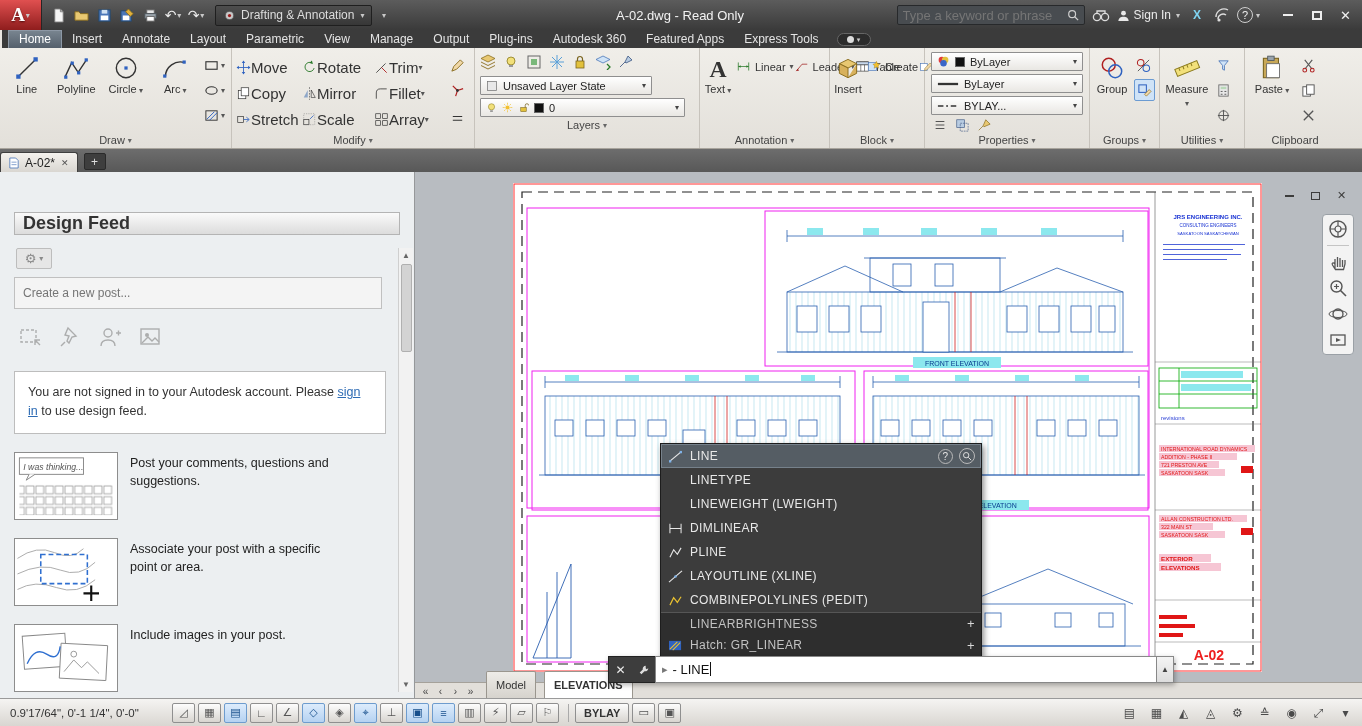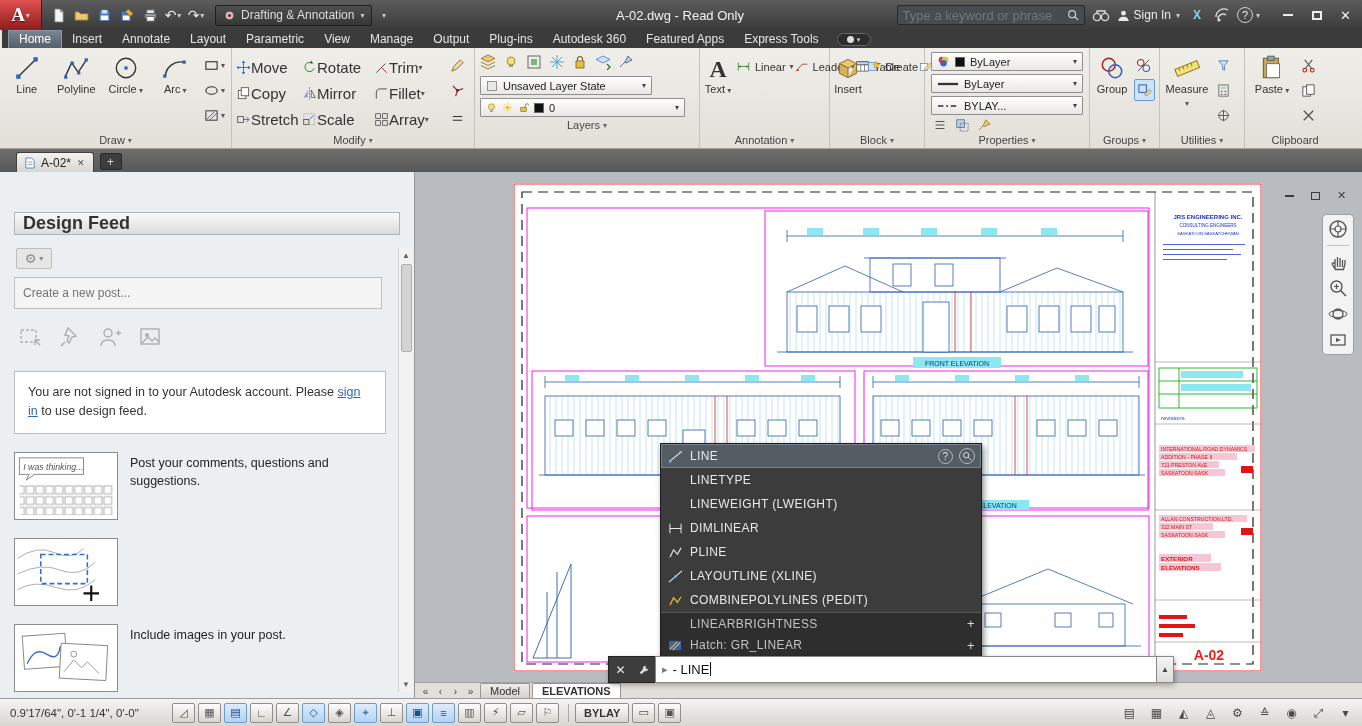--- a/index.html
+++ b/index.html
@@ -60,21 +60,21 @@
 .lcol{display:flex;flex-direction:column;gap:3px;padding:3px 5px 0;width:100%;}
 .lyr-tools{display:flex;gap:7px;align-items:center;height:22px;}
 .lyr-tools svg{width:16px;height:16px;cursor:pointer;}
 .selectbox{height:19px;border:1px solid #8f8f8f;background:linear-gradient(#ffffff,#e9e7e3);display:flex;align-items:center;padding:0 5px;font-size:11px;gap:5px;cursor:pointer;border-radius:1px;}
 .selectbox .grow{flex:1;}
 .selectbox::after{content:"▾";font-size:8px;color:#444;}
 .swatch{width:10px;height:10px;background:#111;border:1px solid #666;flex:0 0 auto;}
 .hl{background:#cfe3f7;border:1px solid #6b9bd2;border-radius:2px;}
 .panel-fill{flex:1;}
 
-.filetabs{position:absolute;left:0;top:149px;width:100%;height:23px;background:linear-gradient(#6d6d6d,#585858);display:flex;align-items:flex-end;padding-left:16px;z-index:47;}
+.filetabs{position:absolute;left:0;top:149px;width:100%;height:23px;background:linear-gradient(#6d6d6d,#585858);display:flex;align-items:flex-end;padding-left:0;z-index:47;}
 .ftab{height:20px;display:flex;align-items:center;gap:6px;padding:0 8px;background:linear-gradient(#f4f2ee,#d9d6d1);border:1px solid #3f3f3f;border-bottom:none;border-radius:3px 3px 0 0;font-size:12px;color:#222;cursor:pointer;}
 .ftab .x{font-size:9px;color:#555;cursor:pointer;}
 .newtab{width:22px;height:17px;margin:0 0 2px 6px;background:#3e3e3e;border:1px solid #2a2a2a;color:#ddd;border-radius:2px;display:flex;align-items:center;justify-content:center;font-size:12px;cursor:pointer;}
 
 .main{position:absolute;left:0;top:172px;width:1362px;height:526px;display:flex;z-index:10;}
 
 .palette{position:relative;width:415px;background:#eceff1;border-right:1px solid #96989a;padding:12px 14px 0 14px;flex:0 0 auto;}
 .pf-header{height:23px;background:linear-gradient(#fafafa,#dcdcdc);border:1px solid #b4b4b4;display:flex;align-items:center;padding:0 8px;font-weight:bold;font-size:18px;color:#333;margin-top:28px;}
 .pf-gear{margin:13px 0 8px 2px;width:36px;height:21px;border:1px solid #bdbdbd;background:#e6e6e6;color:#8a8a8a;display:flex;align-items:center;justify-content:center;gap:3px;font-size:13px;border-radius:2px;cursor:pointer;}
 .pf-gear::after{content:"▾";font-size:8px;}
@@ -88,21 +88,21 @@
 .pf-item p{font-size:12.5px;color:#222;line-height:1.45;width:218px;padding-top:2px;}
 .pscroll{position:absolute;right:1px;top:76px;bottom:6px;width:15px;background:#f2f2f2;border-left:1px solid #cfcfcf;display:flex;flex-direction:column;align-items:center;}
 .sarrow{width:13px;height:15px;font-size:8px;color:#666;display:flex;align-items:center;justify-content:center;cursor:pointer;}
 .sthumb{width:11px;height:88px;background:#d3d3d3;border:1px solid #b0b0b0;border-radius:2px;margin-top:1px;cursor:pointer;}
 .sfill{flex:1;}
 
 .canvas{position:relative;flex:1;background:#b8bcc1;overflow:hidden;}
 .canvas > svg.drawing{position:absolute;left:0;top:0;}
 .layoutbar{position:absolute;left:0;bottom:0;width:100%;height:16px;background:#e2dfda;border-top:1px solid #a5a19a;display:flex;align-items:flex-end;padding-left:3px;z-index:20;}
 .lnav{width:15px;height:14px;display:flex;align-items:center;justify-content:center;font-size:10px;color:#444;cursor:pointer;}
-.ltab{height:15px;padding:0 9px;display:flex;align-items:center;font-size:11px;border:1px solid #9a968e;border-bottom:none;background:linear-gradient(#eeece8,#d6d3cd);color:#333;cursor:pointer;margin-left:2px;border-radius:2px 2px 0 0;}
+.ltab{height:27px;padding:0 9px;display:flex;align-items:center;font-size:11px;border:1px solid #9a968e;border-bottom:none;background:linear-gradient(#eeece8,#d6d3cd);color:#333;cursor:pointer;margin-left:8px;border-radius:2px 2px 0 0;}
 .ltab.active{background:#ffffff;font-weight:bold;}
 
 .vpctrl{position:absolute;top:16px;right:12px;display:flex;gap:9px;z-index:21;}
 .vpbtn{width:17px;height:15px;display:flex;align-items:center;justify-content:center;color:#3c3c3c;font-size:11px;cursor:pointer;}
 .vpdash{width:9px;border-bottom:2px solid #3c3c3c;display:block;}
 .vpbox{width:9px;height:8px;border:1.5px solid #3c3c3c;display:block;}
 .navbar{position:absolute;top:42px;right:8px;width:32px;background:rgba(246,246,246,.95);border:1px solid #9aa0a6;border-radius:4px;display:flex;flex-direction:column;align-items:center;padding:4px 0;gap:6px;z-index:21;}
 .navbar svg{width:20px;height:20px;cursor:pointer;}
 .navsep{width:22px;border-top:1px solid #c4c4c4;}
 
@@ -759,20 +759,21 @@
           <rect x="4" y="32" width="96" height="32" fill="url(#kb)"></rect>
         </svg>
         <p>Post your comments, questions and suggestions.</p>
       </div>
       <div class="pf-item">
         <svg class="thumb" viewBox="0 0 104 68">
           <path d="M2 20q20-14 38-6t30-4M2 36q24-12 44-4t36-8M2 52q18-10 40-2t40-8" fill="none" stroke="#aaa" stroke-width="1"></path>
           <rect x="26" y="16" width="48" height="30" fill="none" stroke="#2f6fd0" stroke-width="1.6" stroke-dasharray="5 3"></rect>
           <path d="M78 48v16M70 56h16" stroke="#111" stroke-width="2.2"></path>
         </svg>
+        <p>Associate your post with a specific point or area.</p>
       </div>
       <div class="pf-item">
         <svg class="thumb" viewBox="0 0 104 68">
           <rect x="8" y="10" width="44" height="34" fill="#fff" stroke="#888" stroke-width="1" transform="rotate(-4 30 27)"></rect>
           <rect x="46" y="20" width="48" height="36" fill="#fff" stroke="#888" stroke-width="1" transform="rotate(3 70 38)"></rect>
           <path d="M50 48l10-12 8 8 6-6 12 12" fill="none" stroke="#999" stroke-width="1"></path>
           <circle cx="60" cy="30" r="3" fill="none" stroke="#999"></circle>
           <path d="M12 40q8-18 20-10t14-8" fill="none" stroke="#2f6fd0" stroke-width="1.4"></path>
         </svg>
         <p>Include images in your post.</p>

